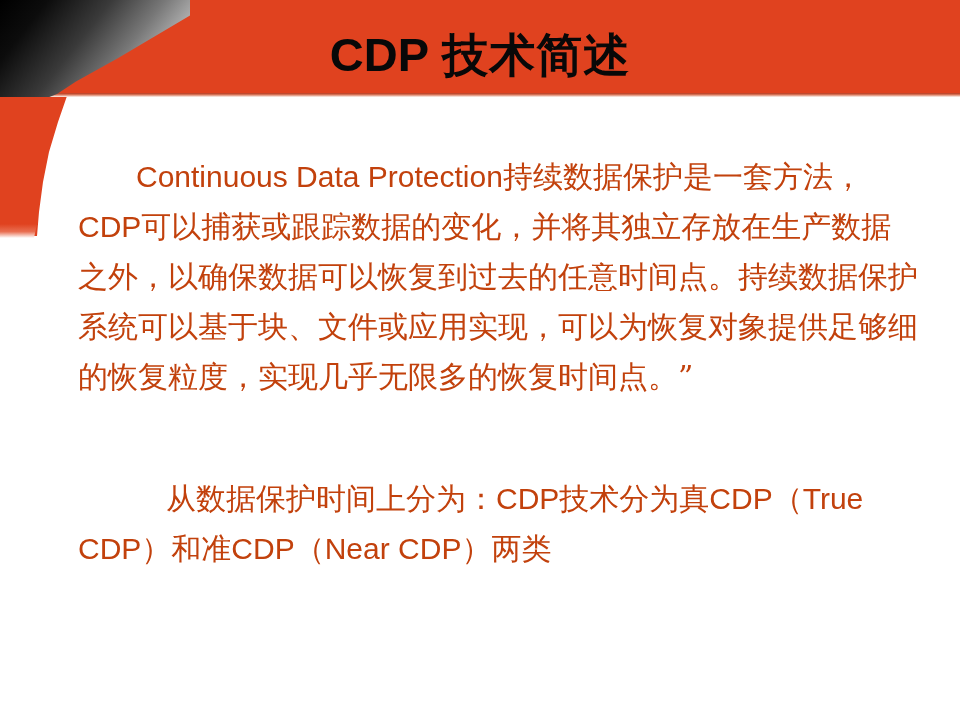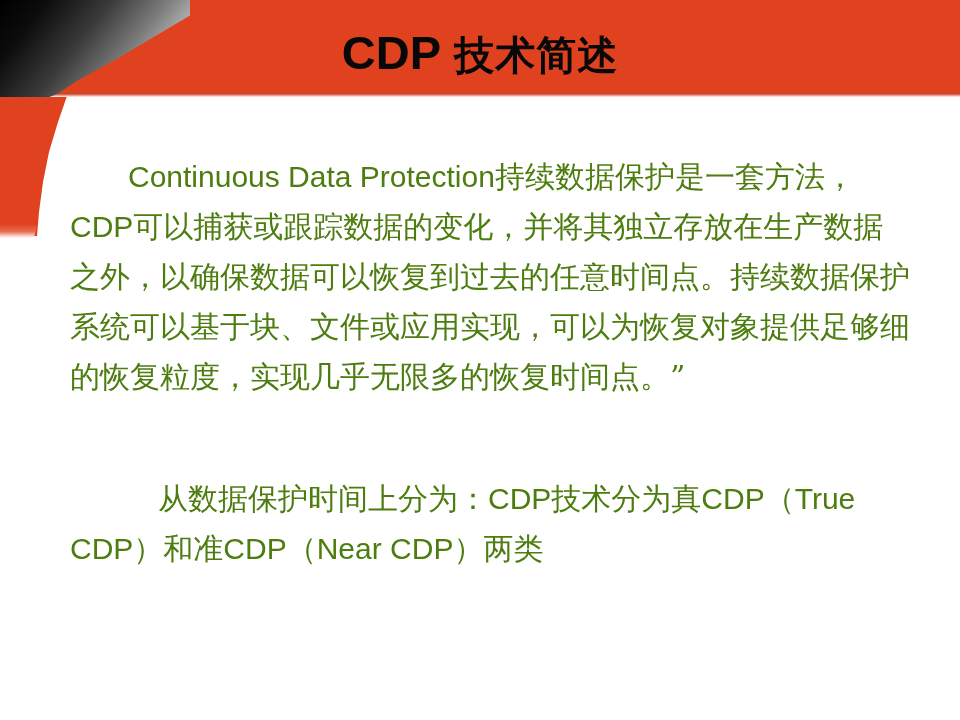--- a/index.html
+++ b/index.html
@@ -101,32 +101,32 @@
   }
   .title .t-latin {
     font-family: "Liberation Sans", "DejaVu Sans", sans-serif;
     font-weight: bold;
     font-size: 47px;
     letter-spacing: 0px;
   }
   .title .t-cjk {
     font-family: "DejaVu Serif", "Liberation Serif", serif;
     font-weight: bold;
-    font-size: 40px;
+    font-size: 46px;
     letter-spacing: 1px;
   }
 
   
   .body-text {
     position: absolute;
-    left: 70px;
+    left: 78px;
     top: 152px;
     width: 840px;
     z-index: 5;
-    color: #4d7c0f;
+    color: #c2410c;
   }
   .para {
     font-size: 30px;
     line-height: 50px;
     text-align: left;
     margin: 0;
     white-space: normal;
   }
   .para + .para {
     margin-top: 72px;

